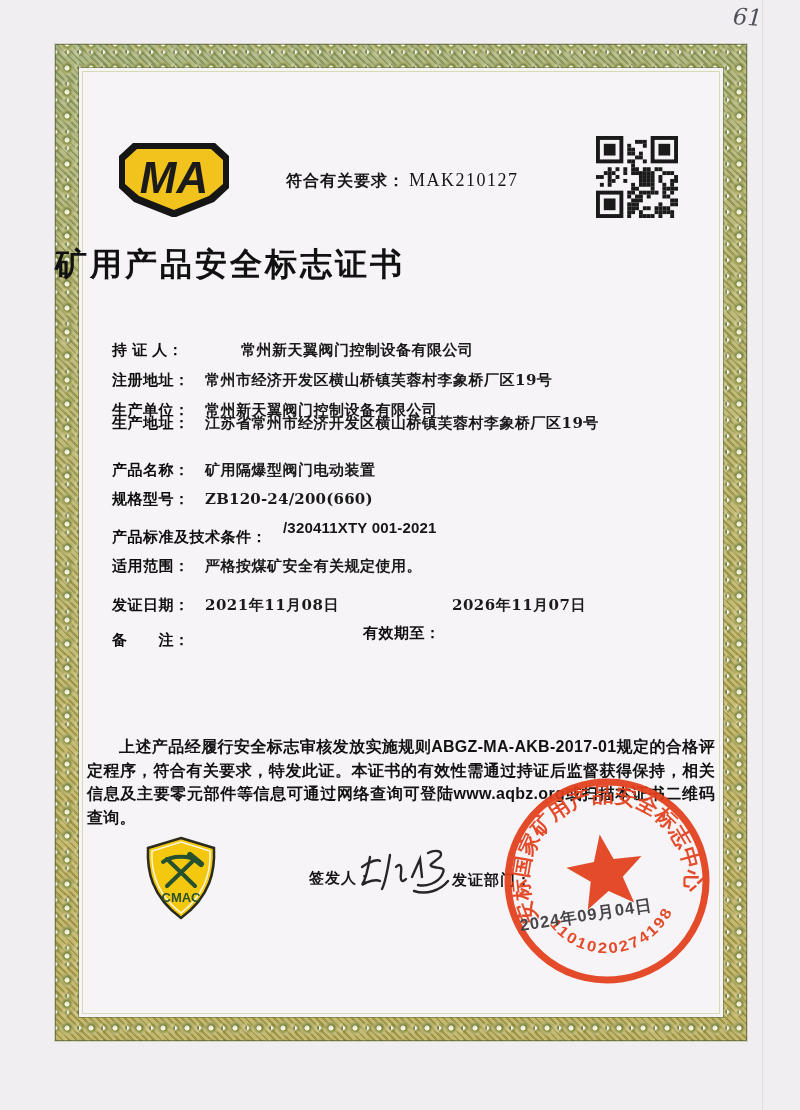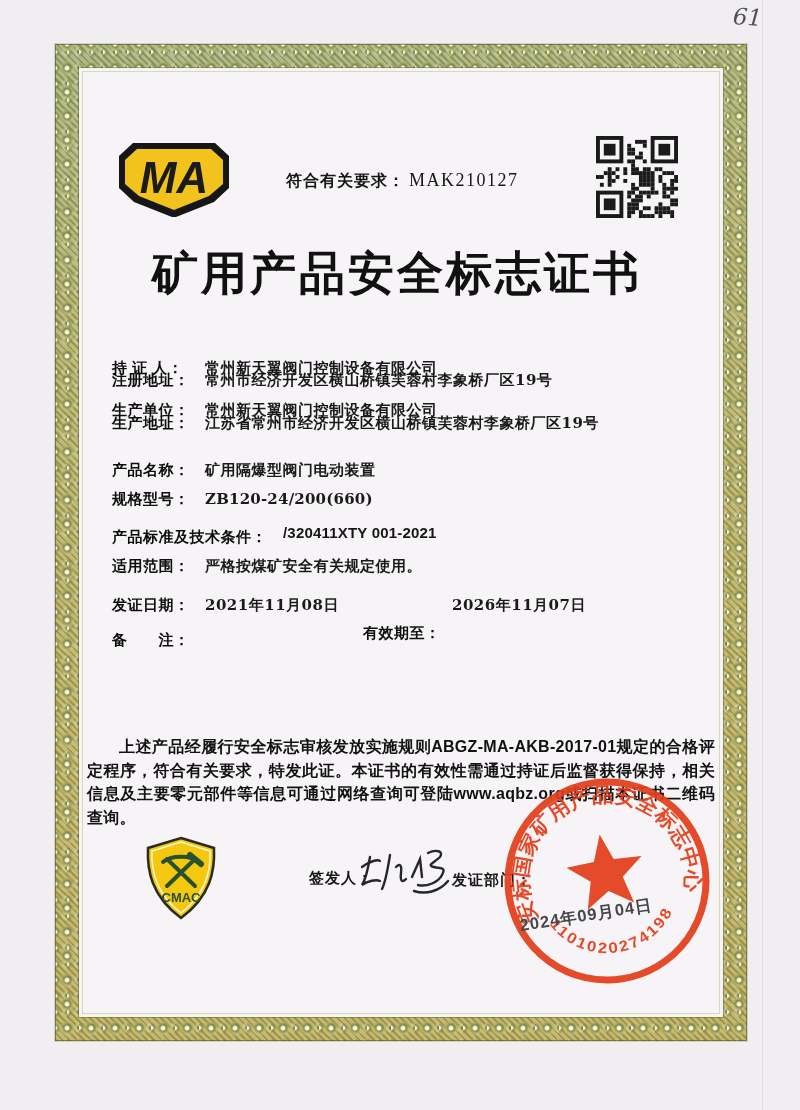--- a/index.html
+++ b/index.html
@@ -27,35 +27,35 @@
   .frame-inner { position:absolute; inset:24px; background:#f7f4f7; box-shadow:0 0 0 1px rgba(95,105,55,.55); }
   .frame-inner::after { content:""; position:absolute; inset:3px; border:1px solid #d6dcb2; pointer-events:none; }
 
   
   .ma-logo { position:absolute; left:116px; top:140px; }
   .mark-no { position:absolute; left:286px; top:170px; display:flex; align-items:baseline; }
   .mark-no-label { font-size:16px; font-weight:700; letter-spacing:1px; }
   .mark-no-value { font-family:"Liberation Serif", serif; font-size:18px; letter-spacing:1.5px; margin-left:4px; }
   .qr { position:absolute; left:592px; top:136px; }
 
-  .title { position:absolute; left:55px; width:684px; top:243px; text-align:center;
-    font-family:"Liberation Serif", serif; font-weight:900; font-size:46px; letter-spacing:3px; color:#111; }
+  .title { position:absolute; left:55px; width:684px; top:243px; 
+    font-family:"Liberation Serif", serif; font-weight:900; font-size:32px; letter-spacing:3px; color:#111; }
 
   
   .row { position:absolute; left:112px; display:flex; align-items:flex-start; font-size:15px; }
   .lbl { font-weight:700; letter-spacing:.5px; width:93px; flex:none; color:#0e0e0e; }
   .val { font-family:"DejaVu Serif", serif; font-weight:700; letter-spacing:.5px; color:#1a1a1a; }
   .val-tech { font-weight:700; font-size:15px; letter-spacing:.2px; }
-  .r-holder   { top:359px; }
+  .r-holder   { top:341px;gap:36px; }
   .r-regaddr  { top:371px; }
   .r-unit     { top:401px; }
   .r-mfgaddr  { top:414px; }
   .r-product  { top:461px; }
   .r-model    { top:490px; }
-  .r-standard { top:518px;align-items:center; }
+  .r-standard { top:518px; }
   .r-standard .lbl { width:171px; padding-top:10px; }
   .r-standard .val-tech { line-height:19px; }
   .r-scope    { top:557px; }
   .r-dates    { top:596px; }
   .r-dates .v1 { width:158px; }
   .r-dates .l2 { width:89px;margin-top:28px; }
   .r-remark   { top:631px; }
 
   .statement { position:absolute; left:87px; top:735px; width:628px; font-size:16px; font-weight:700;
     line-height:23.5px; text-align:justify; text-indent:2em; letter-spacing:.3px; color:#121212; }

